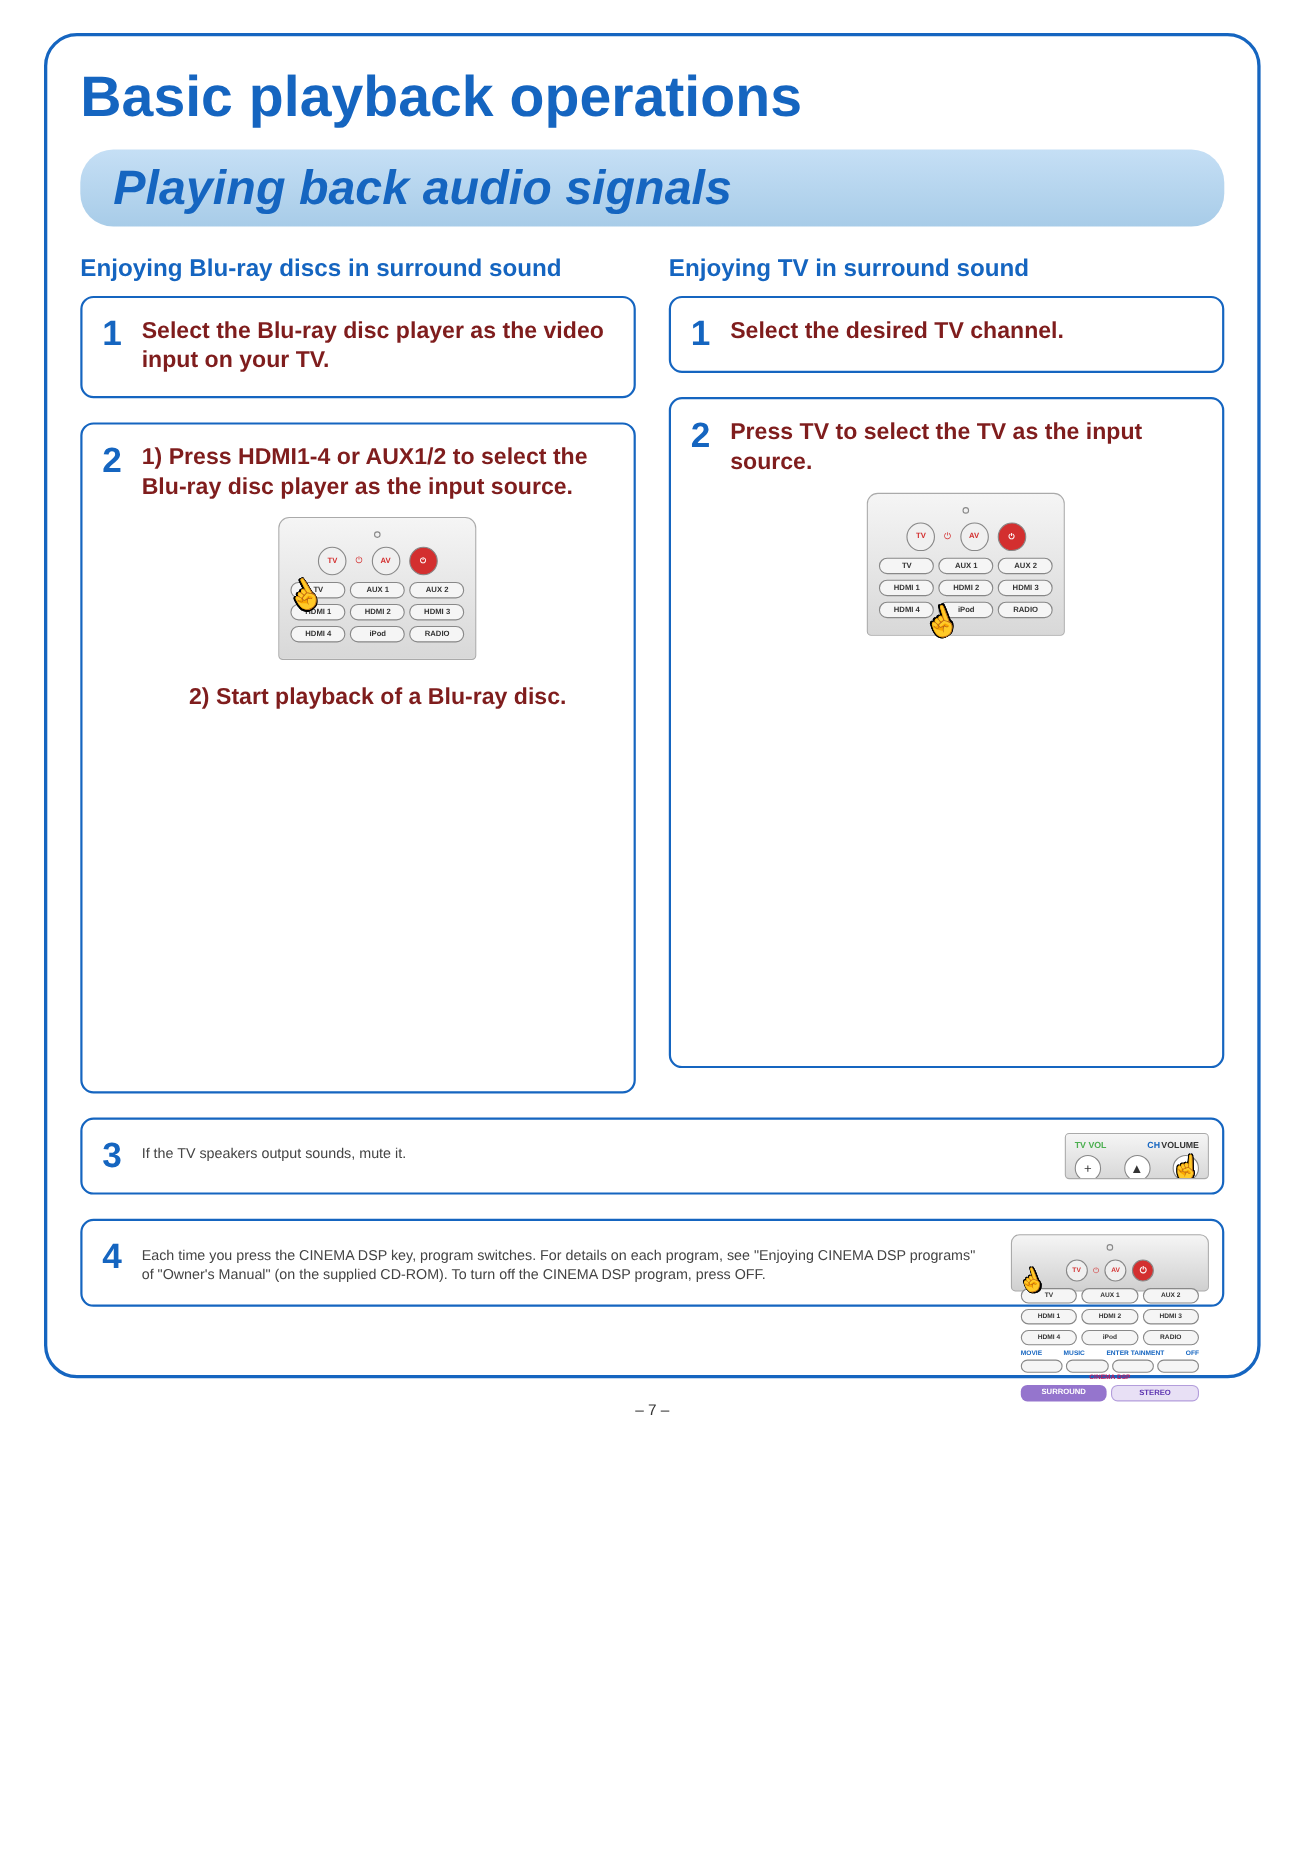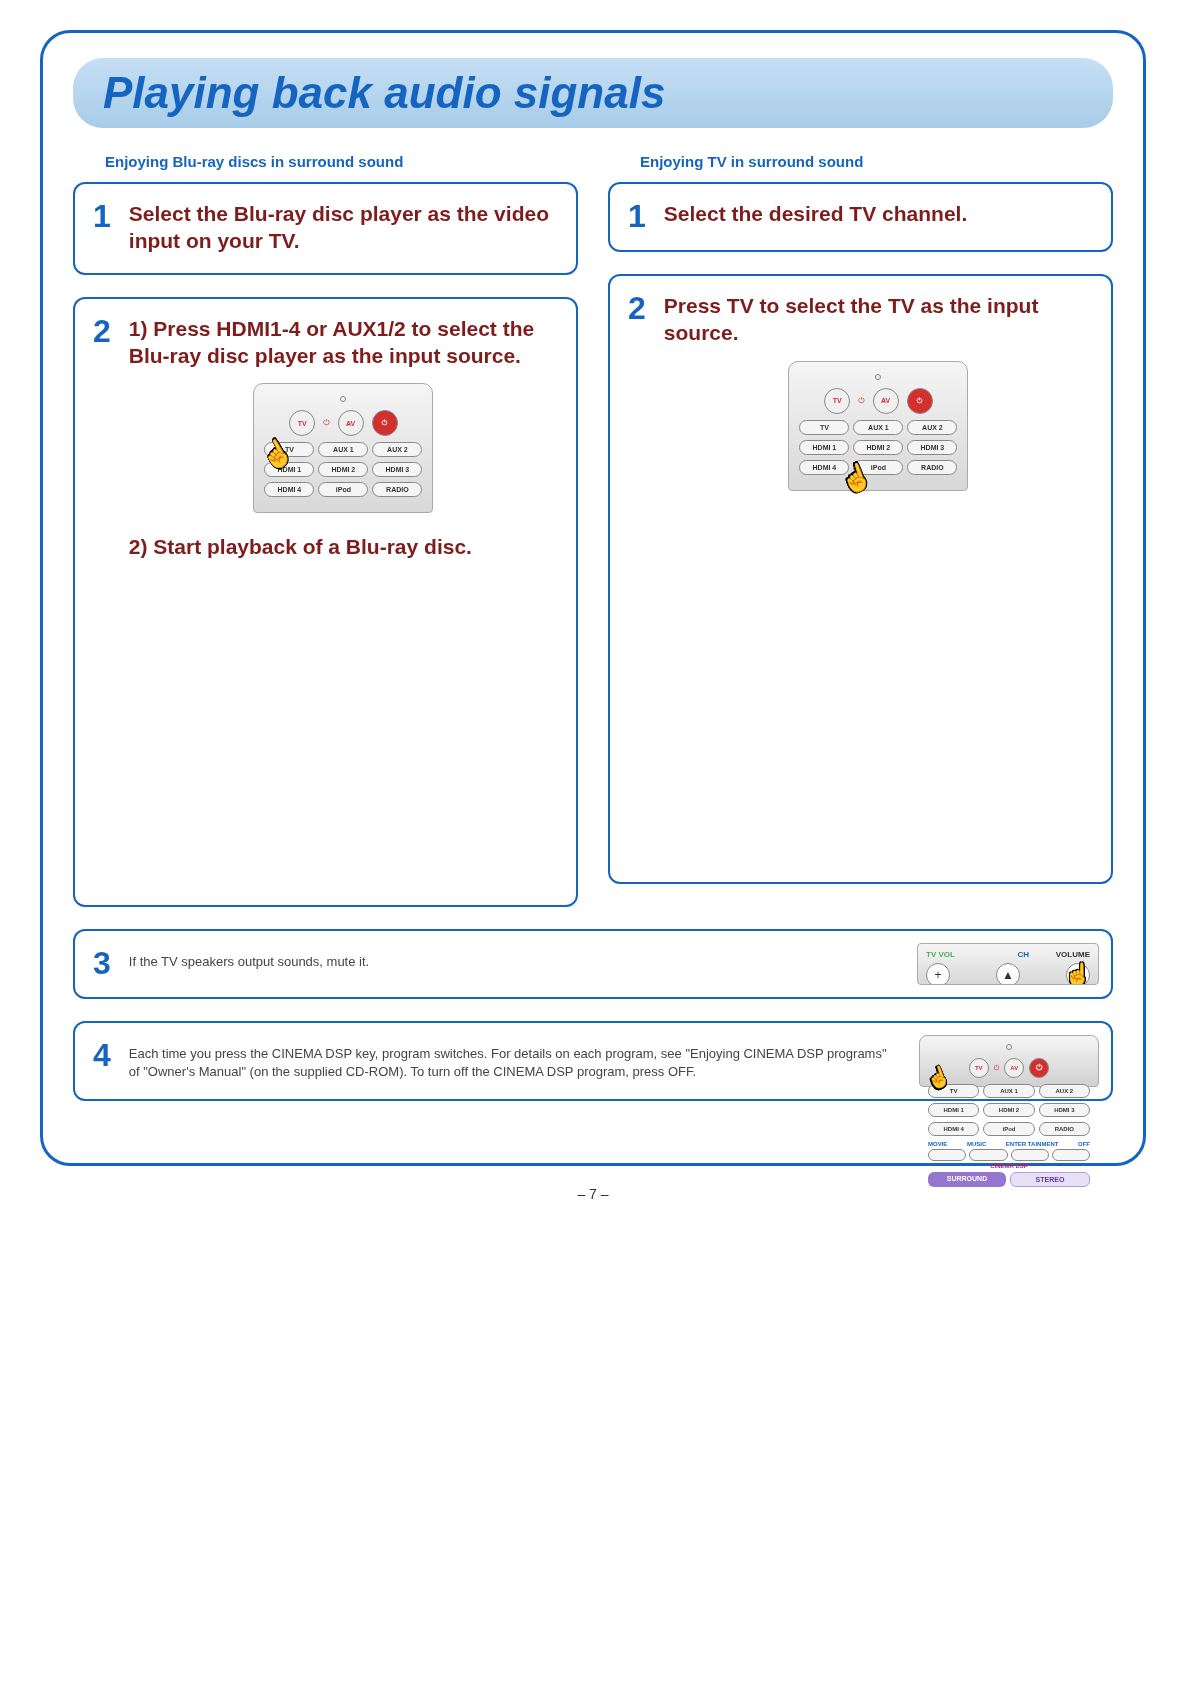--- a/index.html
+++ b/index.html
@@ -33,24 +33,23 @@
     font-weight: bold;
     font-style: italic;
   }
   .columns {
     display: flex;
     gap: 30px;
   }
   .col { flex: 1; }
   .subheading {
     color: #1565c0;
-    font-size: 15px;
+    font-size: 22px;
     font-weight: bold;
     margin-bottom: 12px;
-    margin-left: 32px;
   }
   .step-box {
     border: 2px solid #1565c0;
     border-radius: 12px;
     padding: 16px 18px 18px 18px;
     margin-bottom: 22px;
     position: relative;
   }
   .step-row {
     display: flex;
@@ -103,21 +102,21 @@
   }
   .hand {
     position:absolute; font-size:26px; color:#fbc02d;
     text-shadow: -1px -1px 0 #000, 1px -1px 0 #000, -1px 1px 0 #000, 1px 1px 0 #000;
     pointer-events:none;
   }
   .hand-tv { left:52px; top:102px; transform:rotate(-20deg); }
   .hand-hdmi1 { left:8px; top:56px; transform:rotate(-30deg); }
   .remote-wrap { position:relative; width:180px; margin:14px auto; }
   .vol-panel {
-    position:absolute; right:12px; top:12px; bottom:12px; width:182px;
+    position:absolute; right:12px; top:12px; bottom:12px; width:131px;
     background:linear-gradient(to bottom,#f5f5f5,#d8d8d8);
     border:1px solid #aaa; border-radius:4px; padding:6px 8px;
     overflow:hidden;
   }
   .vol-labels { display:flex; justify-content:space-between; font-size:8px; font-weight:bold; }
   .vol-labels .green{color:#4caf50;}
   .vol-labels .blue{color:#1565c0;margin-left:36px;}
   .vol-btns { display:flex; justify-content:space-between; margin-top:4px; }
   .vol-col { display:flex; flex-direction:column; gap:4px; align-items:center; }
   .circ-btn { width:24px; height:24px; border:1px solid #888; border-radius:50%; display:flex; align-items:center; justify-content:center; font-size:12px; background:#fff; }
@@ -138,20 +137,21 @@
   .hand-vol2 { right:6px; top:50px; font-size:22px; }
   .hand-sur { left:6px; bottom:-4px; font-size:20px; transform:rotate(-20deg); }
   .page-footer { text-align:center; font-size:14px; margin-top:20px; color:#333; }
   .step-full-row { display:flex; gap:18px; position:relative; padding-right:180px; }
   .step-full-row-dsp { padding-right:200px; }
 </style>
 </head>
 <body>
 
 <div class="outer-frame">
+  <h1 class="page-title">Basic playback operations</h1>
 
   <div class="section-header">
     <div class="section-header-text">Playing back audio signals</div>
   </div>
 
   <div class="columns">
 
     <div class="col">
       <div class="subheading">Enjoying Blu-ray discs in surround sound</div>
 
@@ -191,21 +191,21 @@
                 </div>
                 <div class="remote-row">
                   <div class="rbtn">HDMI 4</div>
                   <div class="rbtn">iPod</div>
                   <div class="rbtn">RADIO</div>
                 </div>
               </div>
               <span class="hand hand-hdmi1">☝</span>
             </div>
 
-            <div class="step-main" style="margin-top:20px;">2) Start playback of a Blu-ray disc.</div>
+            <div class="step-main" style="margin-top:20px;text-align:center;">2) Start playback of a Blu-ray disc.</div>
           </div>
         </div>
       </div>
     </div>
 
     <div class="col">
       <div class="subheading">Enjoying TV in surround sound</div>
 
       <div class="step-box">
         <div class="step-row">

